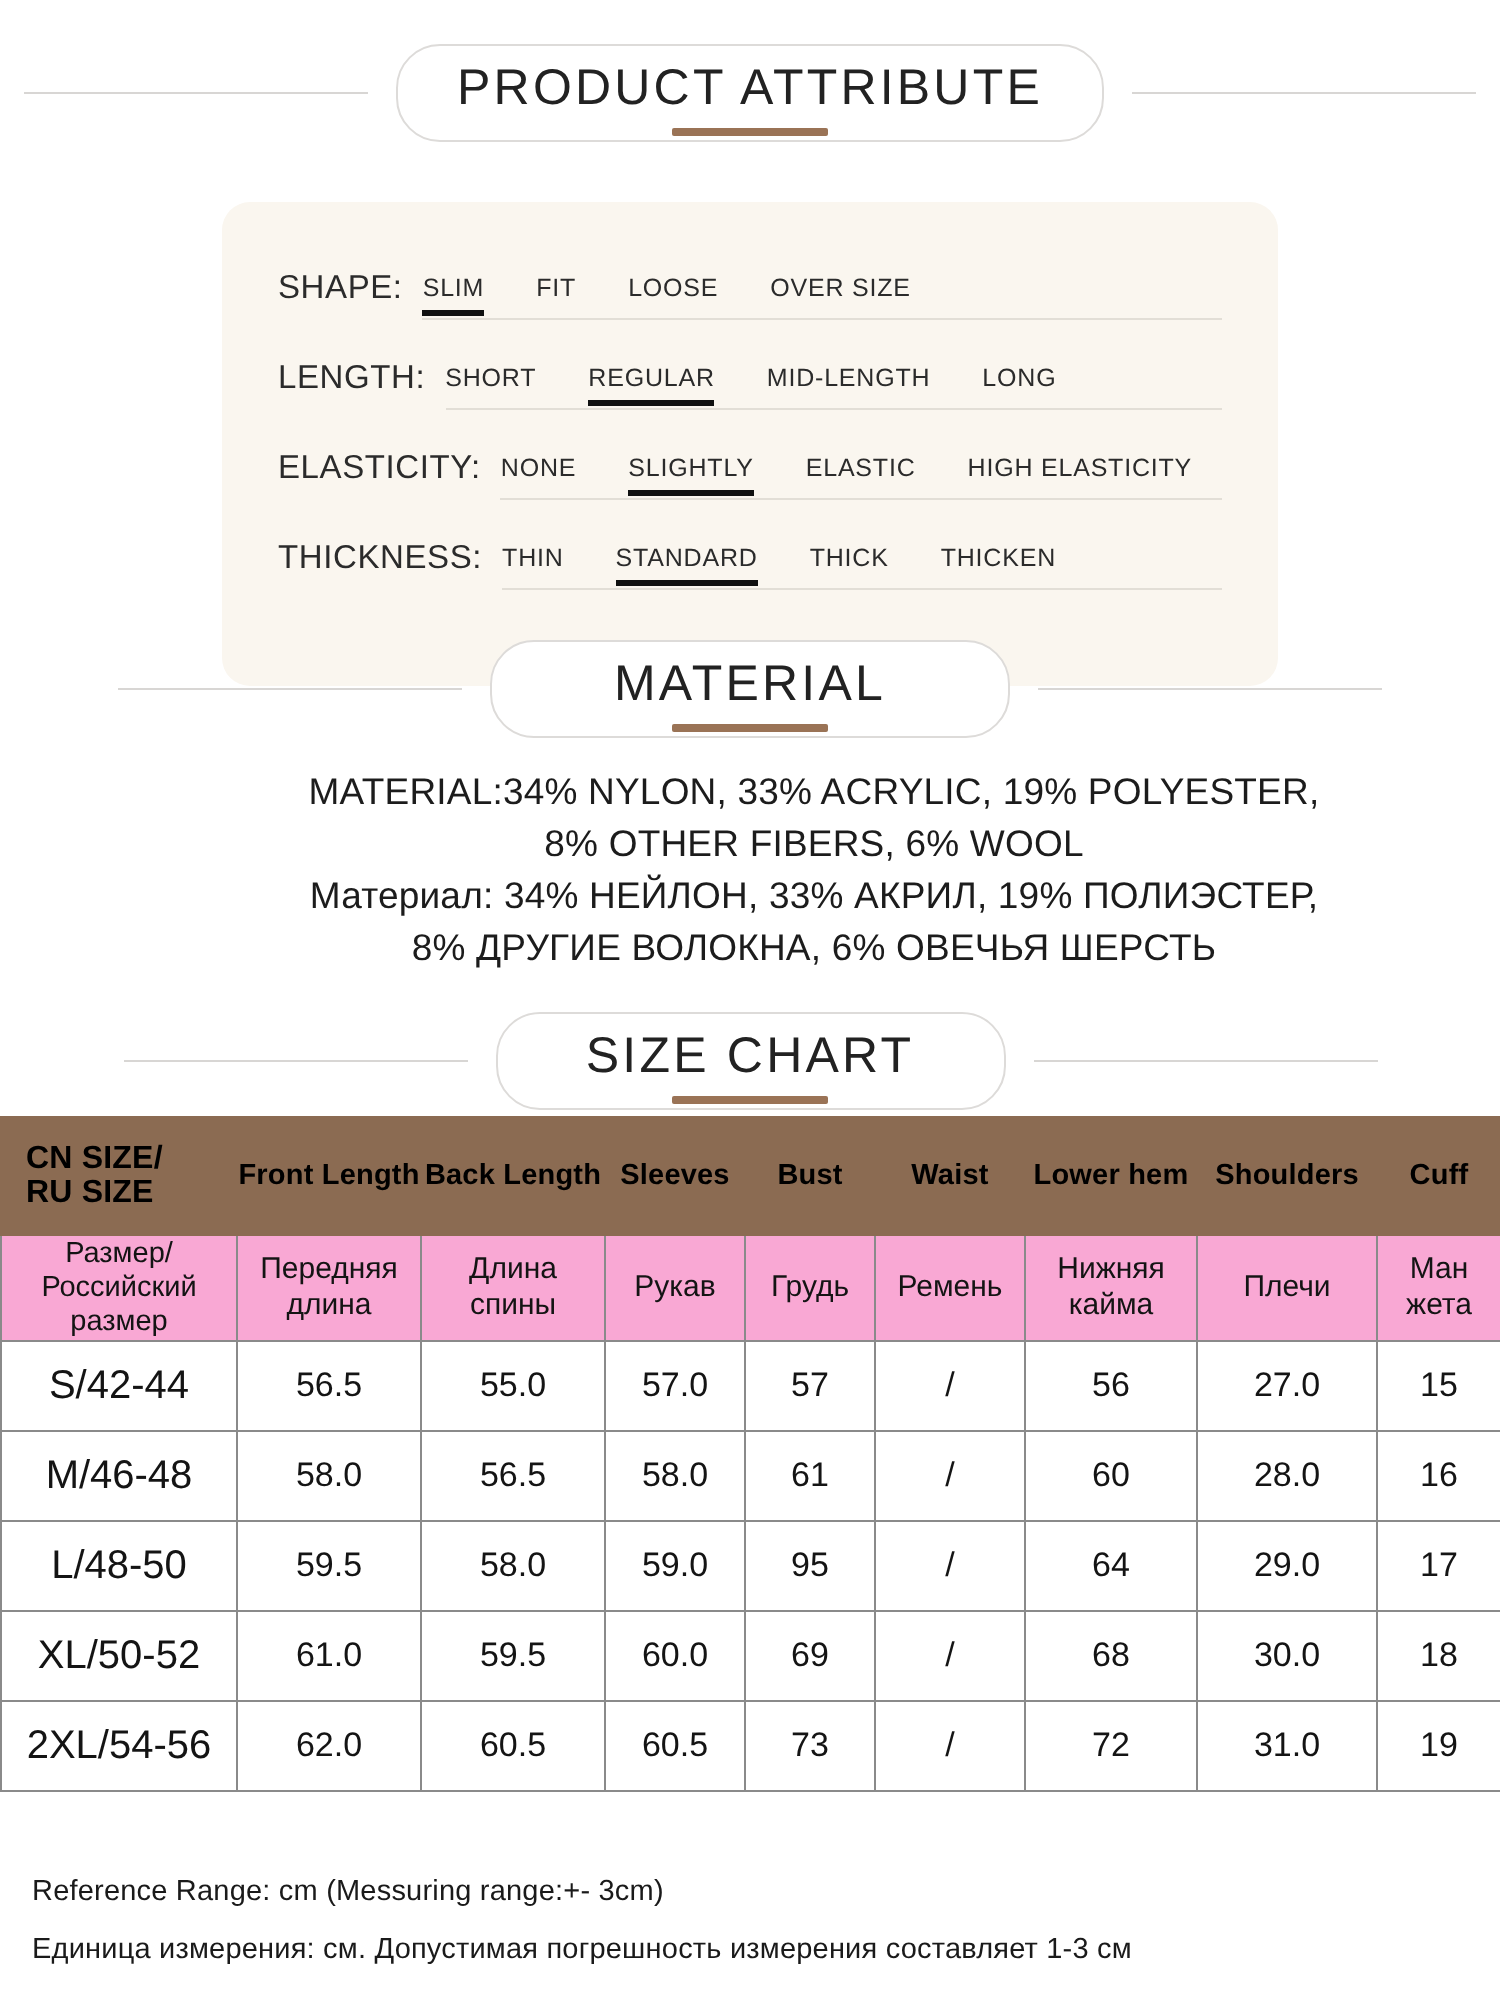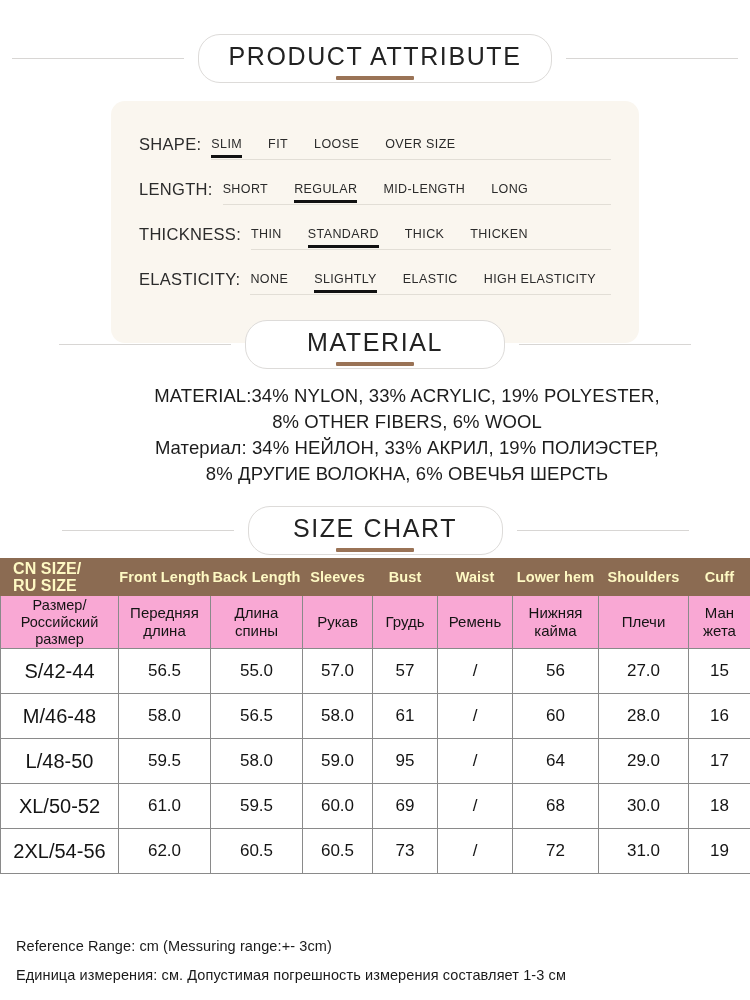--- a/index.html
+++ b/index.html
@@ -139,25 +139,25 @@
     table-layout: fixed;
   }
   #size-table th, #size-table td {
     border: 1px solid #8a8a8a;
     text-align: center;
     vertical-align: middle;
     padding: 0;
   }
   #size-table thead tr.head-en th {
     background: #8b6b52;
-    color: #fef9c3;
+    color: #000000;
     border-color: #8b6b52;
     font-size: 14.5px;
     font-weight: 700;
-    height: 37px;
+    height: 59px;
     line-height: 17px;
     letter-spacing: 0.1px;
   }
   #size-table thead tr.head-en th.cn-col {
     font-size: 16px;
     text-align: left;
     padding-left: 12px;
   }
   #size-table thead tr.head-ru th {
     background: #f9a8d4;
@@ -198,21 +198,21 @@
     font-size: 14.5px;
     color: #1a1a1a;
     line-height: 29px;
     letter-spacing: 0.1px;
     white-space: nowrap;
   }
 </style>
 </head>
 <body>
 
-<div class="section-title-wrap" style="position:absolute; left:0; top:34px; width:750px;">
+<div class="section-title-wrap" style="position:absolute; left:0; top:22px; width:750px;">
   <div class="rule rule-left"></div>
   <div class="title-pill">
     <div class="title-text">PRODUCT ATTRIBUTE</div>
     <div class="title-accent"></div>
   </div>
   <div class="rule rule-right"></div>
 </div>
 
 <div id="attribute-panel">
 
@@ -230,36 +230,36 @@
     <div class="attr-label">LENGTH:</div>
     <div class="attr-options">
       <span class="attr-opt">SHORT</span>
       <span class="attr-opt selected">REGULAR</span>
       <span class="attr-opt">MID-LENGTH</span>
       <span class="attr-opt">LONG</span>
     </div>
   </div>
 
   <div class="attr-row">
+    <div class="attr-label">ELASTICITY:</div>
+    <div class="attr-options">
+      <span class="attr-opt">NONE</span>
+      <span class="attr-opt selected">SLIGHTLY</span>
+      <span class="attr-opt">ELASTIC</span>
+      <span class="attr-opt">HIGH ELASTICITY</span>
+    </div>
+  </div>
+
+  <div class="attr-row">
     <div class="attr-label">THICKNESS:</div>
     <div class="attr-options">
       <span class="attr-opt">THIN</span>
       <span class="attr-opt selected">STANDARD</span>
       <span class="attr-opt">THICK</span>
       <span class="attr-opt">THICKEN</span>
-    </div>
-  </div>
-
-  <div class="attr-row">
-    <div class="attr-label">ELASTICITY:</div>
-    <div class="attr-options">
-      <span class="attr-opt">NONE</span>
-      <span class="attr-opt selected">SLIGHTLY</span>
-      <span class="attr-opt">ELASTIC</span>
-      <span class="attr-opt">HIGH ELASTICITY</span>
     </div>
   </div>
 
 </div>
 
 <div class="section-title-wrap" style="position:absolute; left:0; top:320px; width:750px;">
   <div class="rule rule-left"></div>
   <div class="title-pill" style="min-width:260px;">
     <div class="title-text">MATERIAL</div>
     <div class="title-accent"></div>

